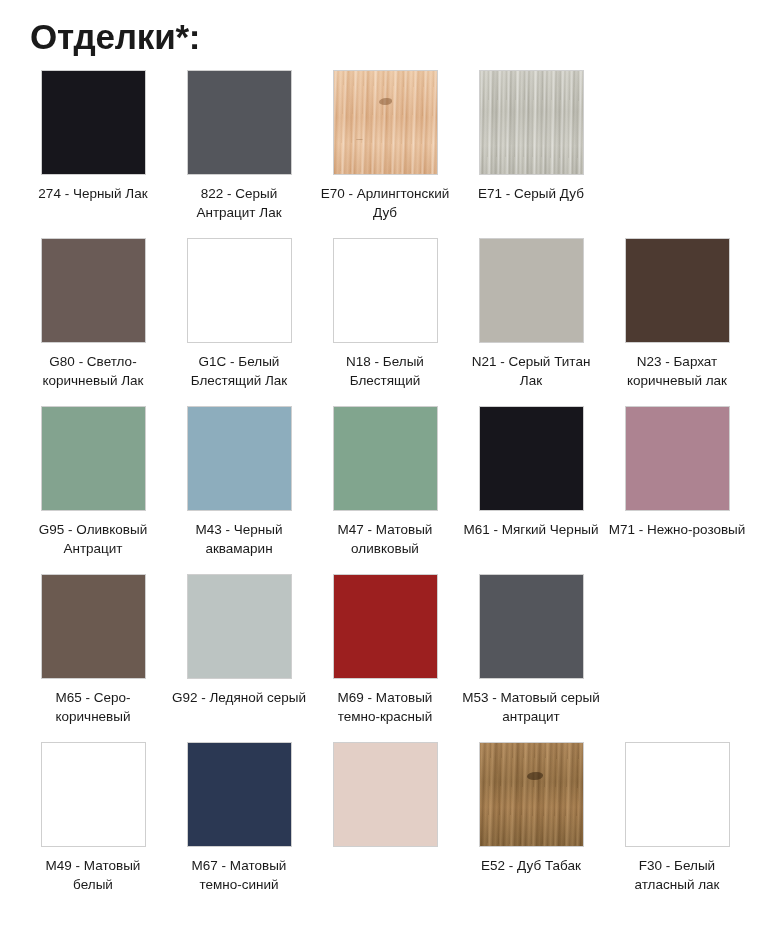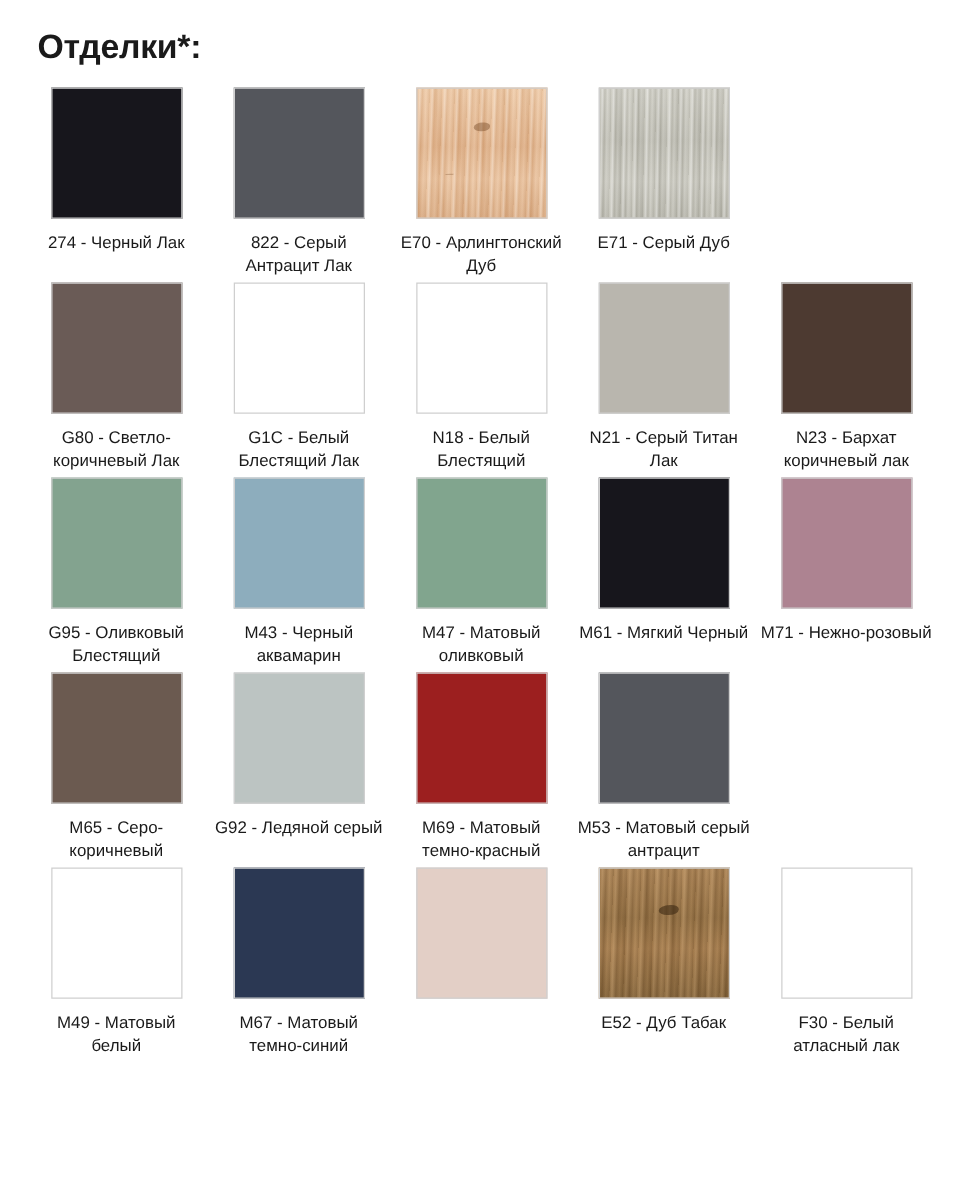--- a/index.html
+++ b/index.html
@@ -13,21 +13,21 @@
 
   .page {
     width: 772px;
     height: 950px;
     background: #ffffff;
     position: relative;
     overflow: hidden;
   }
 
   .page-title {
-    font-size: 27px;
+    font-size: 35px;
     font-weight: bold;
     color: #1a1a1a;
     letter-spacing: -0.2px;
     padding: 20px 0 0 30px;
     line-height: 34px;
   }
 
   .swatch-grid {
     padding: 16px 20px 0 20px;
     display: flex;
@@ -37,21 +37,21 @@
   .swatch-row {
     display: flex;
     width: 732px;
   }
 
   .swatch-cell {
     width: 146px;
     display: flex;
     flex-direction: column;
     align-items: center;
-    padding-bottom: 4px;
+    padding-bottom: 16px;
   }
 
   .swatch-chip {
     width: 105px;
     height: 105px;
     border: 1px solid #cfcfcf;
     margin-bottom: 9px;
     position: relative;
     overflow: hidden;
     flex: none;
@@ -179,21 +179,21 @@
           <div class="swatch-label">N21 - Серый Титан Лак</div>
         </div>
         <div class="swatch-cell">
           <div class="swatch-chip" style="background: rgb(77, 58, 49);"></div>
           <div class="swatch-label">N23 - Бархат коричневый лак</div>
         </div>
       </div>
       <div class="swatch-row">
         <div class="swatch-cell">
           <div class="swatch-chip" style="background: rgb(131, 163, 143);"></div>
-          <div class="swatch-label">G95 - Оливковый Блестящий</div>
+          <div class="swatch-label">G95 - Оливковый Антрацит</div>
         </div>
         <div class="swatch-cell">
           <div class="swatch-chip" style="background: rgb(141, 173, 189);"></div>
           <div class="swatch-label">M43 - Черный аквамарин</div>
         </div>
         <div class="swatch-cell">
           <div class="swatch-chip" style="background: rgb(129, 165, 142);"></div>
           <div class="swatch-label">M47 - Матовый оливковый</div>
         </div>
         <div class="swatch-cell">

